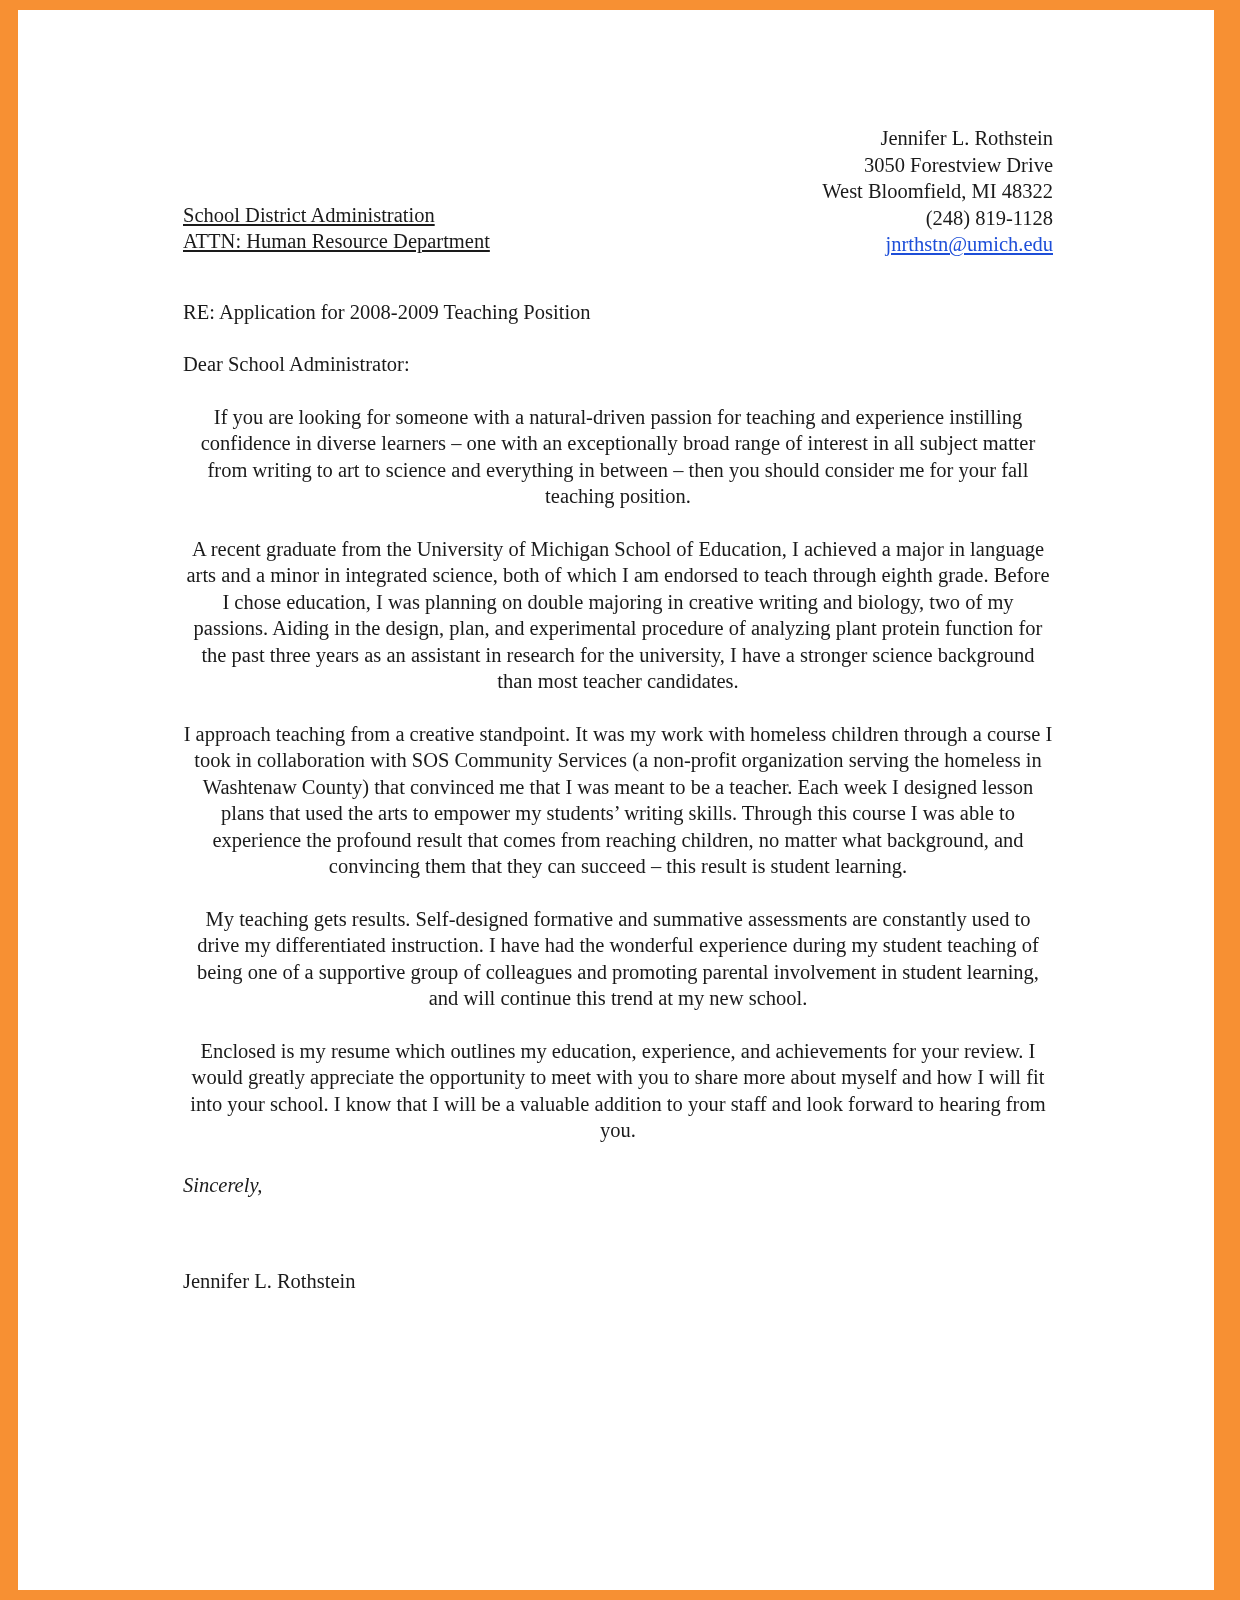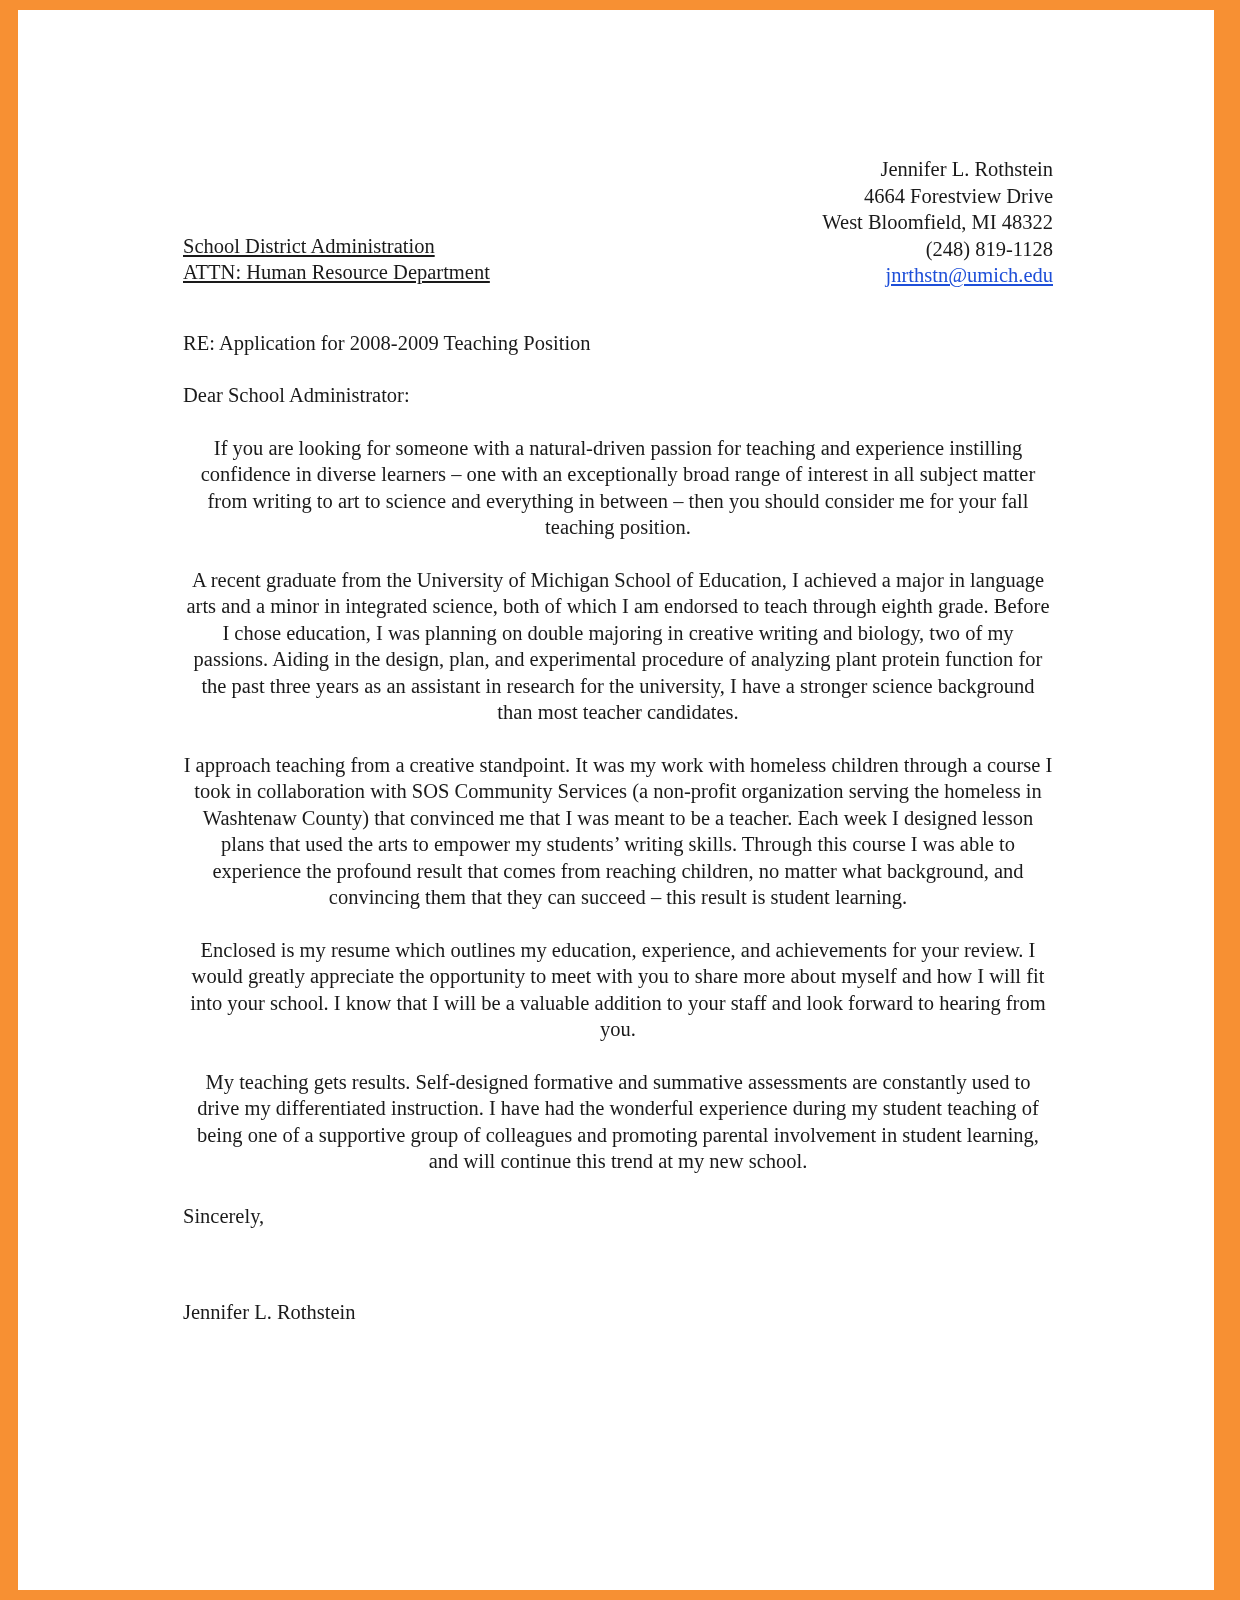--- a/index.html
+++ b/index.html
@@ -18,21 +18,21 @@
     left: 18px;
     top: 10px;
     width: 1196px;
     height: 1580px;
     background: #ffffff;
     box-sizing: border-box;
   }
   .letter {
     position: absolute;
     left: 165px;
-    top: 146px;
+    top: 115px;
     width: 870px;
     font-size: 20.5px;
     line-height: 26.5px;
     color: #1a1a1a;
   }
   .sender-block {
     text-align: right;
     margin-bottom: 0;
   }
   .sender-line {
@@ -56,54 +56,55 @@
   }
   .salutation {
     margin-top: 26px;
   }
   .para {
     margin-top: 26px;
     text-align: center;
   }
   .closing {
     margin-top: 28px;
+    font-style: italic;
   }
   .signature {
     margin-top: 70px;
   }
 </style>
 </head>
 <body>
 
 <div class="page-frame">
 
   <div class="letter">
 
     <div class="sender-block">
       <span class="sender-line">Jennifer L. Rothstein</span>
-      <span class="sender-line">4664 Forestview Drive</span>
+      <span class="sender-line">3050 Forestview Drive</span>
       <span class="sender-line">West Bloomfield, MI 48322</span>
       <span class="sender-line">(248) 819-1128</span>
       <span class="sender-line sender-email">jnrthstn@umich.edu</span>
     </div>
 
     <div class="recipient-block">
       <span class="recipient-line">School District Administration</span>
       <span class="recipient-line">ATTN: Human Resource Department</span>
     </div>
 
     <div class="subject-line">RE: Application for 2008-2009 Teaching Position</div>
 
     <div class="salutation">Dear School Administrator:</div>
 
     <div class="para">If you are looking for someone with a natural-driven passion for teaching and experience instilling confidence in diverse learners – one with an exceptionally broad range of interest in all subject matter from writing to art to science and everything in between – then you should consider me for your fall teaching position.</div>
     <div class="para">A recent graduate from the University of Michigan School of Education, I achieved a major in language arts and a minor in integrated science, both of which I am endorsed to teach through eighth grade.  Before I chose education, I was planning on double majoring in creative writing and biology, two of my passions.  Aiding in the design, plan, and experimental procedure of analyzing plant protein function for the past three years as an assistant in research for the university, I have a stronger science background than most teacher candidates.</div>
     <div class="para">I approach teaching from a creative standpoint.  It was my work with homeless children through a course I took in collaboration with SOS Community Services (a non-profit organization serving the homeless in Washtenaw County) that convinced me that I was meant to be a teacher.  Each week I designed lesson plans that used the arts to empower my students’ writing skills.  Through this course I was able to experience the profound result that comes from reaching children, no matter what background, and convincing them that they can succeed – this result is student learning.</div>
+    <div class="para">My teaching gets results.  Self-designed formative and summative assessments are constantly used to drive my differentiated instruction.  I have had the wonderful experience during my student teaching of being one of a supportive group of colleagues and promoting parental involvement in student learning, and will continue this trend at my new school.</div>
     <div class="para">Enclosed is my resume which outlines my education, experience, and achievements for your review.  I would greatly appreciate the opportunity to meet with you to share more about myself and how I will fit into your school.  I know that I will be a valuable addition to your staff and look forward to hearing from you.</div>
-    <div class="para">My teaching gets results.  Self-designed formative and summative assessments are constantly used to drive my differentiated instruction.  I have had the wonderful experience during my student teaching of being one of a supportive group of colleagues and promoting parental involvement in student learning, and will continue this trend at my new school.</div>
 
     <div class="closing">Sincerely,</div>
 
     <div class="signature">Jennifer L. Rothstein</div>
 
   </div>
 
 </div>
 
 </body></html>

